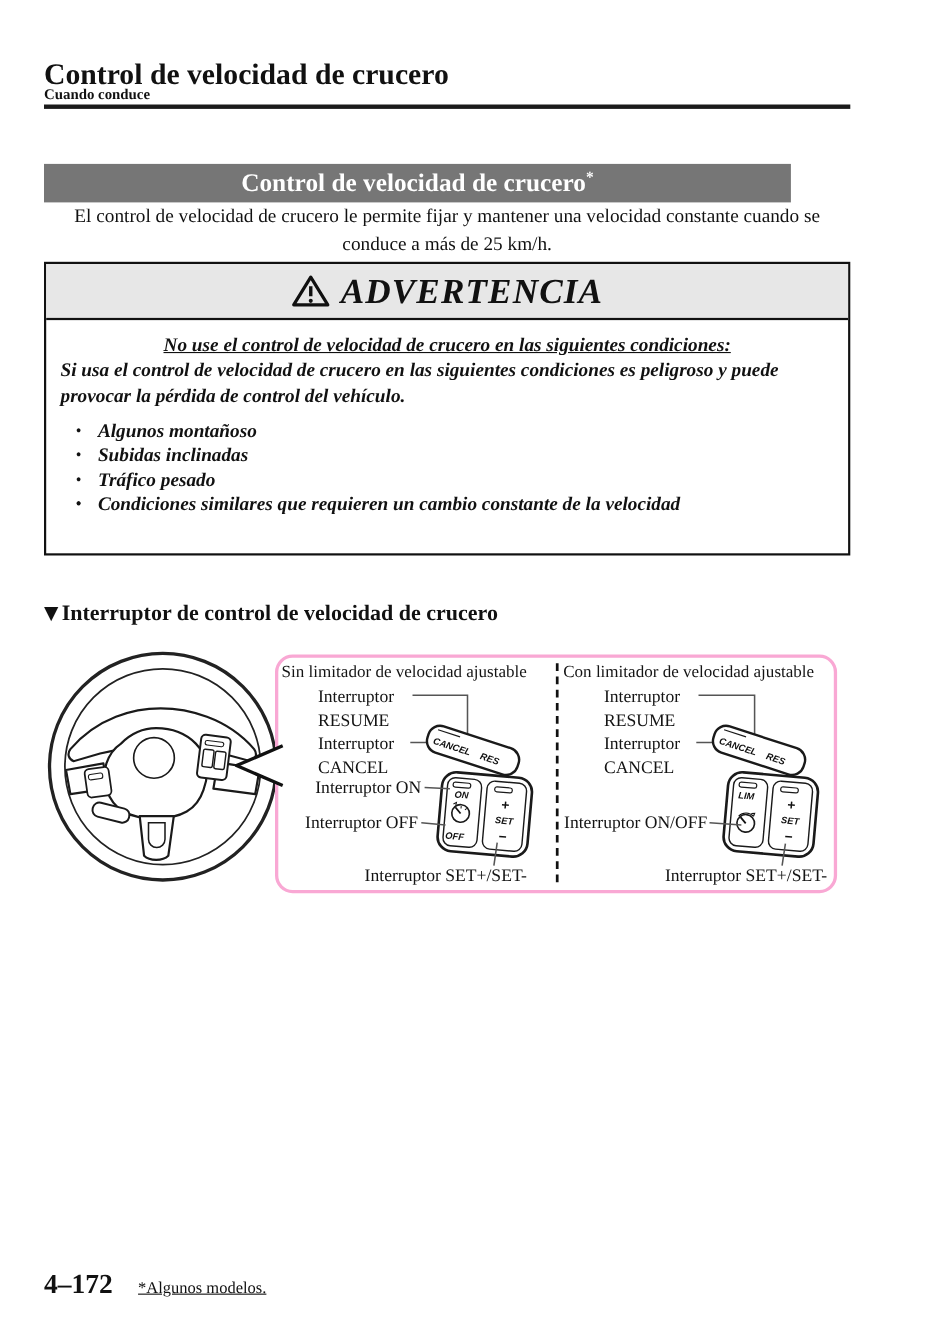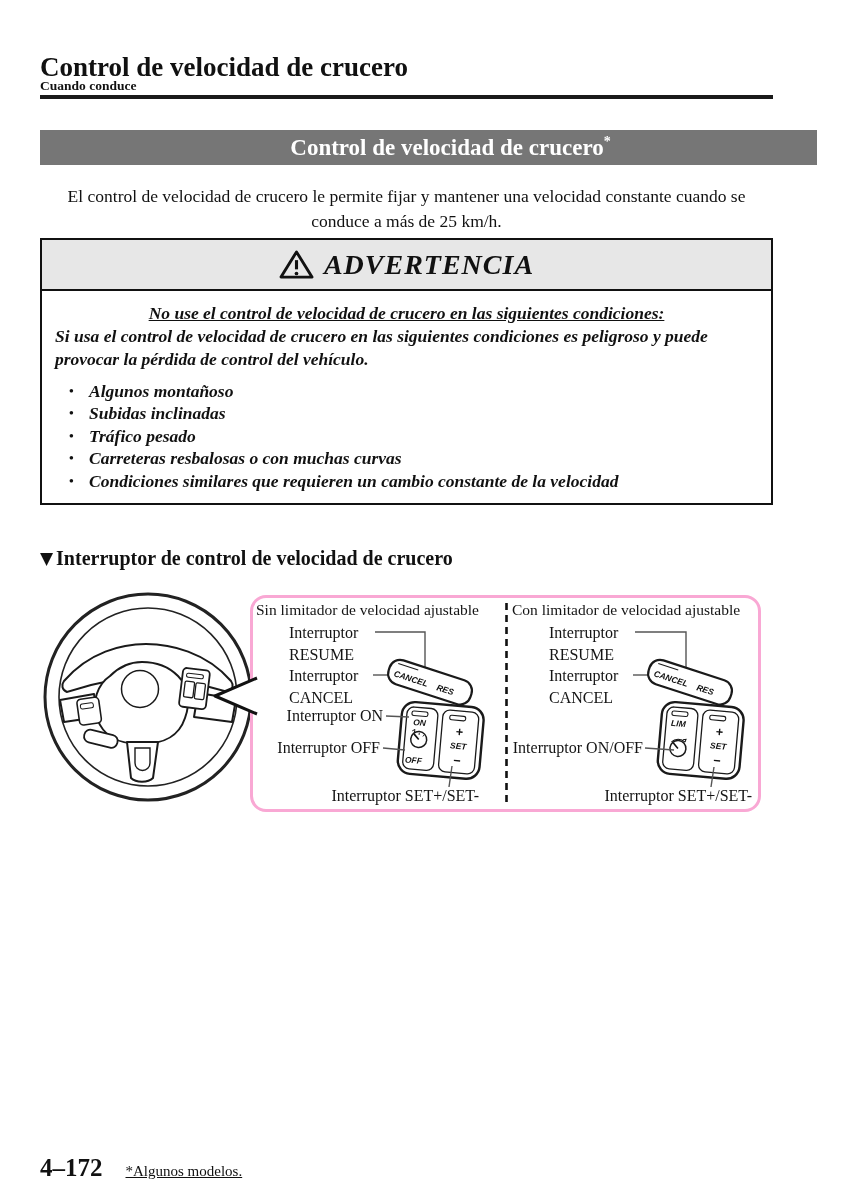--- a/index.html
+++ b/index.html
@@ -6,32 +6,32 @@
   .page{position:relative;width:845px;height:1200px;background:#fff;color:#111;
         font-family:"Liberation Serif","DejaVu Serif",serif;overflow:hidden;}
   .abs{position:absolute;}
 
   
   .eyebrow{left:40px;top:36px;font-size:13.5px;font-weight:bold;margin-top:42px;}
   .pagetitle{left:40px;top:52px;font-size:27px;font-weight:bold;}
   .rule{left:40px;top:95px;width:733px;height:4px;background:#1a1a1a;}
 
   
-  .banner{left:40px;top:130px;width:733px;height:35px;background:#767676;
-          color:#fff;text-align:center;font-weight:bold;font-size:23px;line-height:35px;padding-left:44px;}
+  .banner{left:40px;top:149px;width:679px;height:35px;background:#767676;
+          color:#fff;text-align:center;font-weight:bold;font-size:23px;line-height:35px;}
   .banner sup{font-size:14px;line-height:0;}
 
   
   .intro{left:40px;top:184px;width:733px;font-size:17.5px;line-height:25px;text-align:center;}
 
   
   .warnbox{left:40px;top:238px;width:733px;height:267px;border:2px solid #111;box-sizing:border-box;background:#fff;}
   .warnhead{height:49px;background:#e7e7e7;border-bottom:2px solid #111;
             display:flex;align-items:center;justify-content:center;gap:10px;}
-  .warntitle{font-size:28px;font-weight:bold;font-style:italic;letter-spacing:1px;}
+  .warntitle{font-size:32px;font-weight:bold;font-style:italic;letter-spacing:1px;}
   .warnbody{padding:11px 13px 0 13px;font-size:17.5px;font-weight:bold;font-style:italic;line-height:23px;}
   .warnlead{text-decoration:underline;text-align:center;}
   .warnlist{list-style:none;margin:9px 0 0 0;padding:0;}
   .wli{position:relative;padding-left:34px;line-height:22.4px;}
   .dot{position:absolute;left:14px;font-size:13px;}
 
   
   .subsec{left:40px;top:547px;display:flex;align-items:baseline;gap:3px;}
   .submark{font-size:17px;font-family:"DejaVu Sans",sans-serif;transform:translateY(-1px);}
   .subtitle{font-size:20px;font-weight:bold;}
@@ -79,21 +79,21 @@
       </svg>
       <span class="warntitle">ADVERTENCIA</span>
     </div>
     <div class="warnbody">
       <div class="warnlead">No use el control de velocidad de crucero en las siguientes condiciones:</div>
       <div>Si usa el control de velocidad de crucero en las siguientes condiciones es peligroso y puede provocar la pérdida de control del vehículo.</div>
       <ul class="warnlist">
         <li class="wli"><span class="dot">•</span><span>Algunos montañoso</span></li>
         <li class="wli"><span class="dot">•</span><span>Subidas inclinadas</span></li>
         <li class="wli"><span class="dot">•</span><span>Tráfico pesado</span></li>
-        <li class="wli"><span class="dot">•</span><span>Carreteras resbalosas o con muchas curvas</span></li>
+        <li class="wli"><span class="dot">•</span></li>
         <li class="wli"><span class="dot">•</span><span>Condiciones similares que requieren un cambio constante de la velocidad</span></li>
       </ul>
     </div>
   </div>
 
   <div class="abs subsec">
     <span class="submark">▼</span>
     <span class="subtitle">Interruptor de control de velocidad de crucero</span>
   </div>
 

